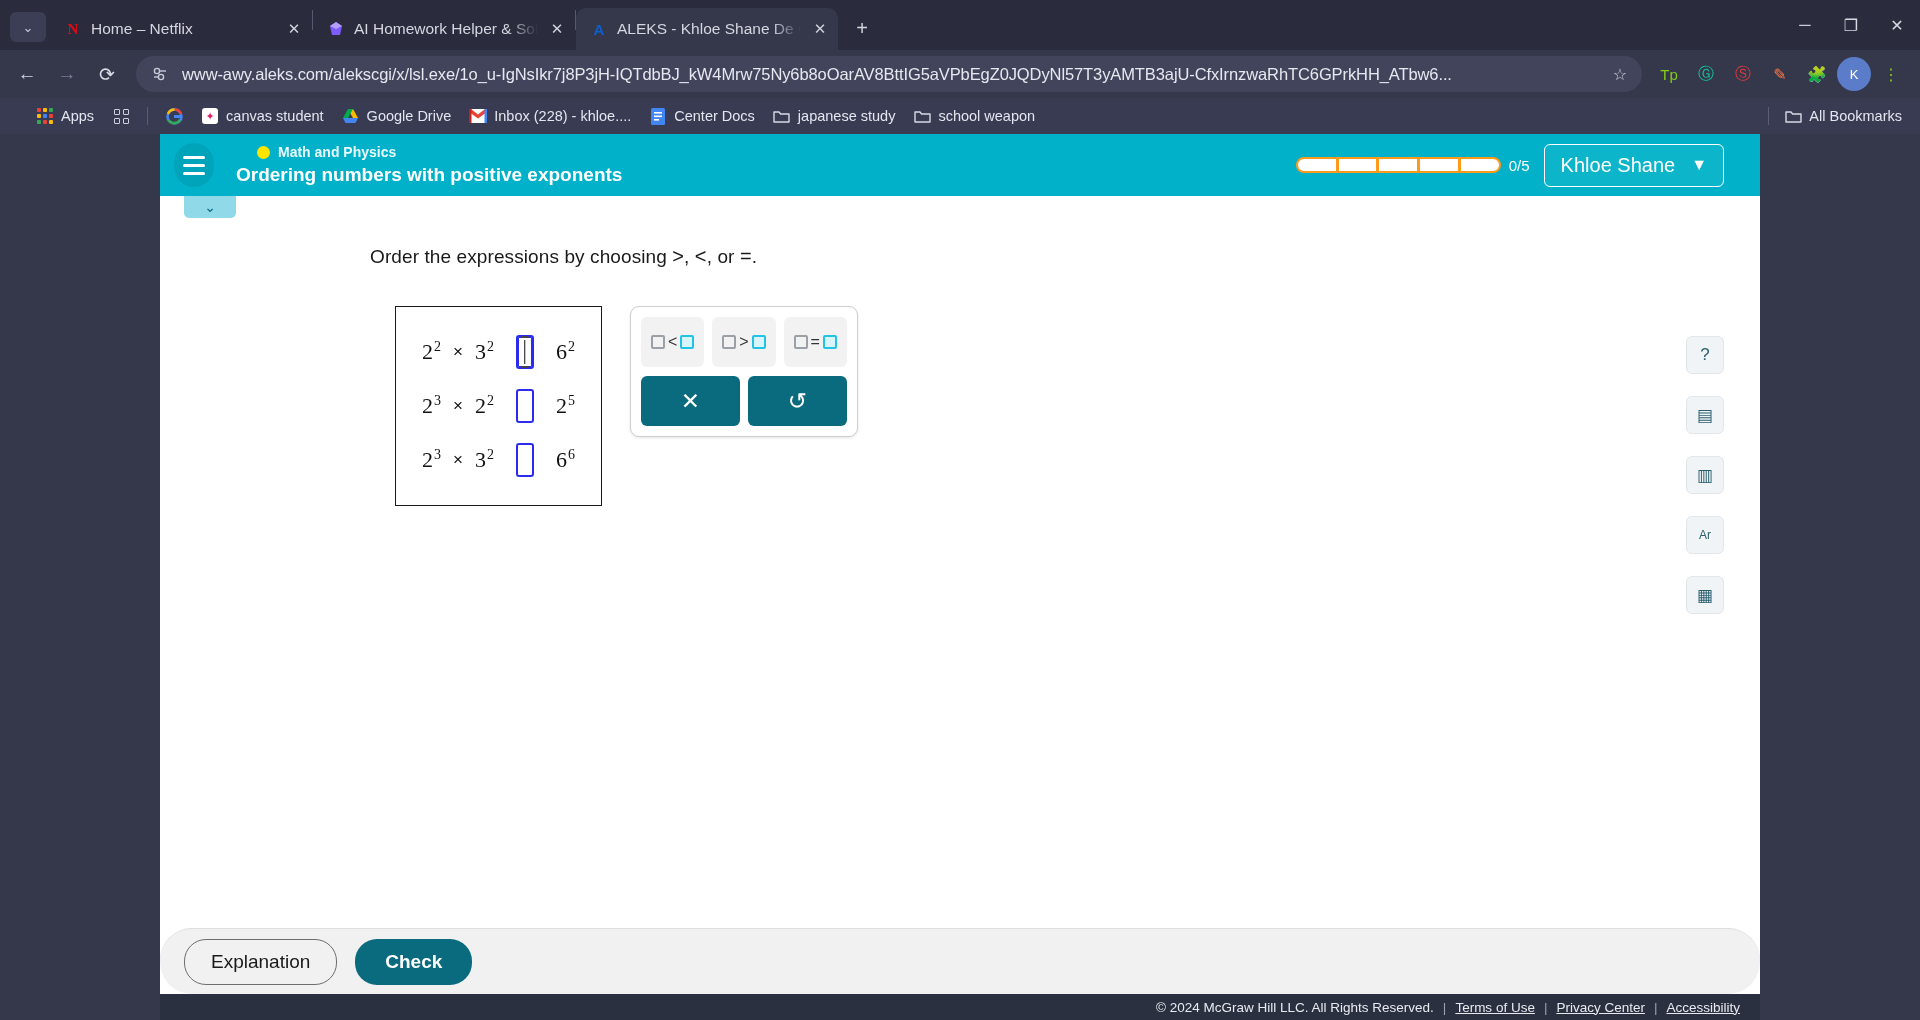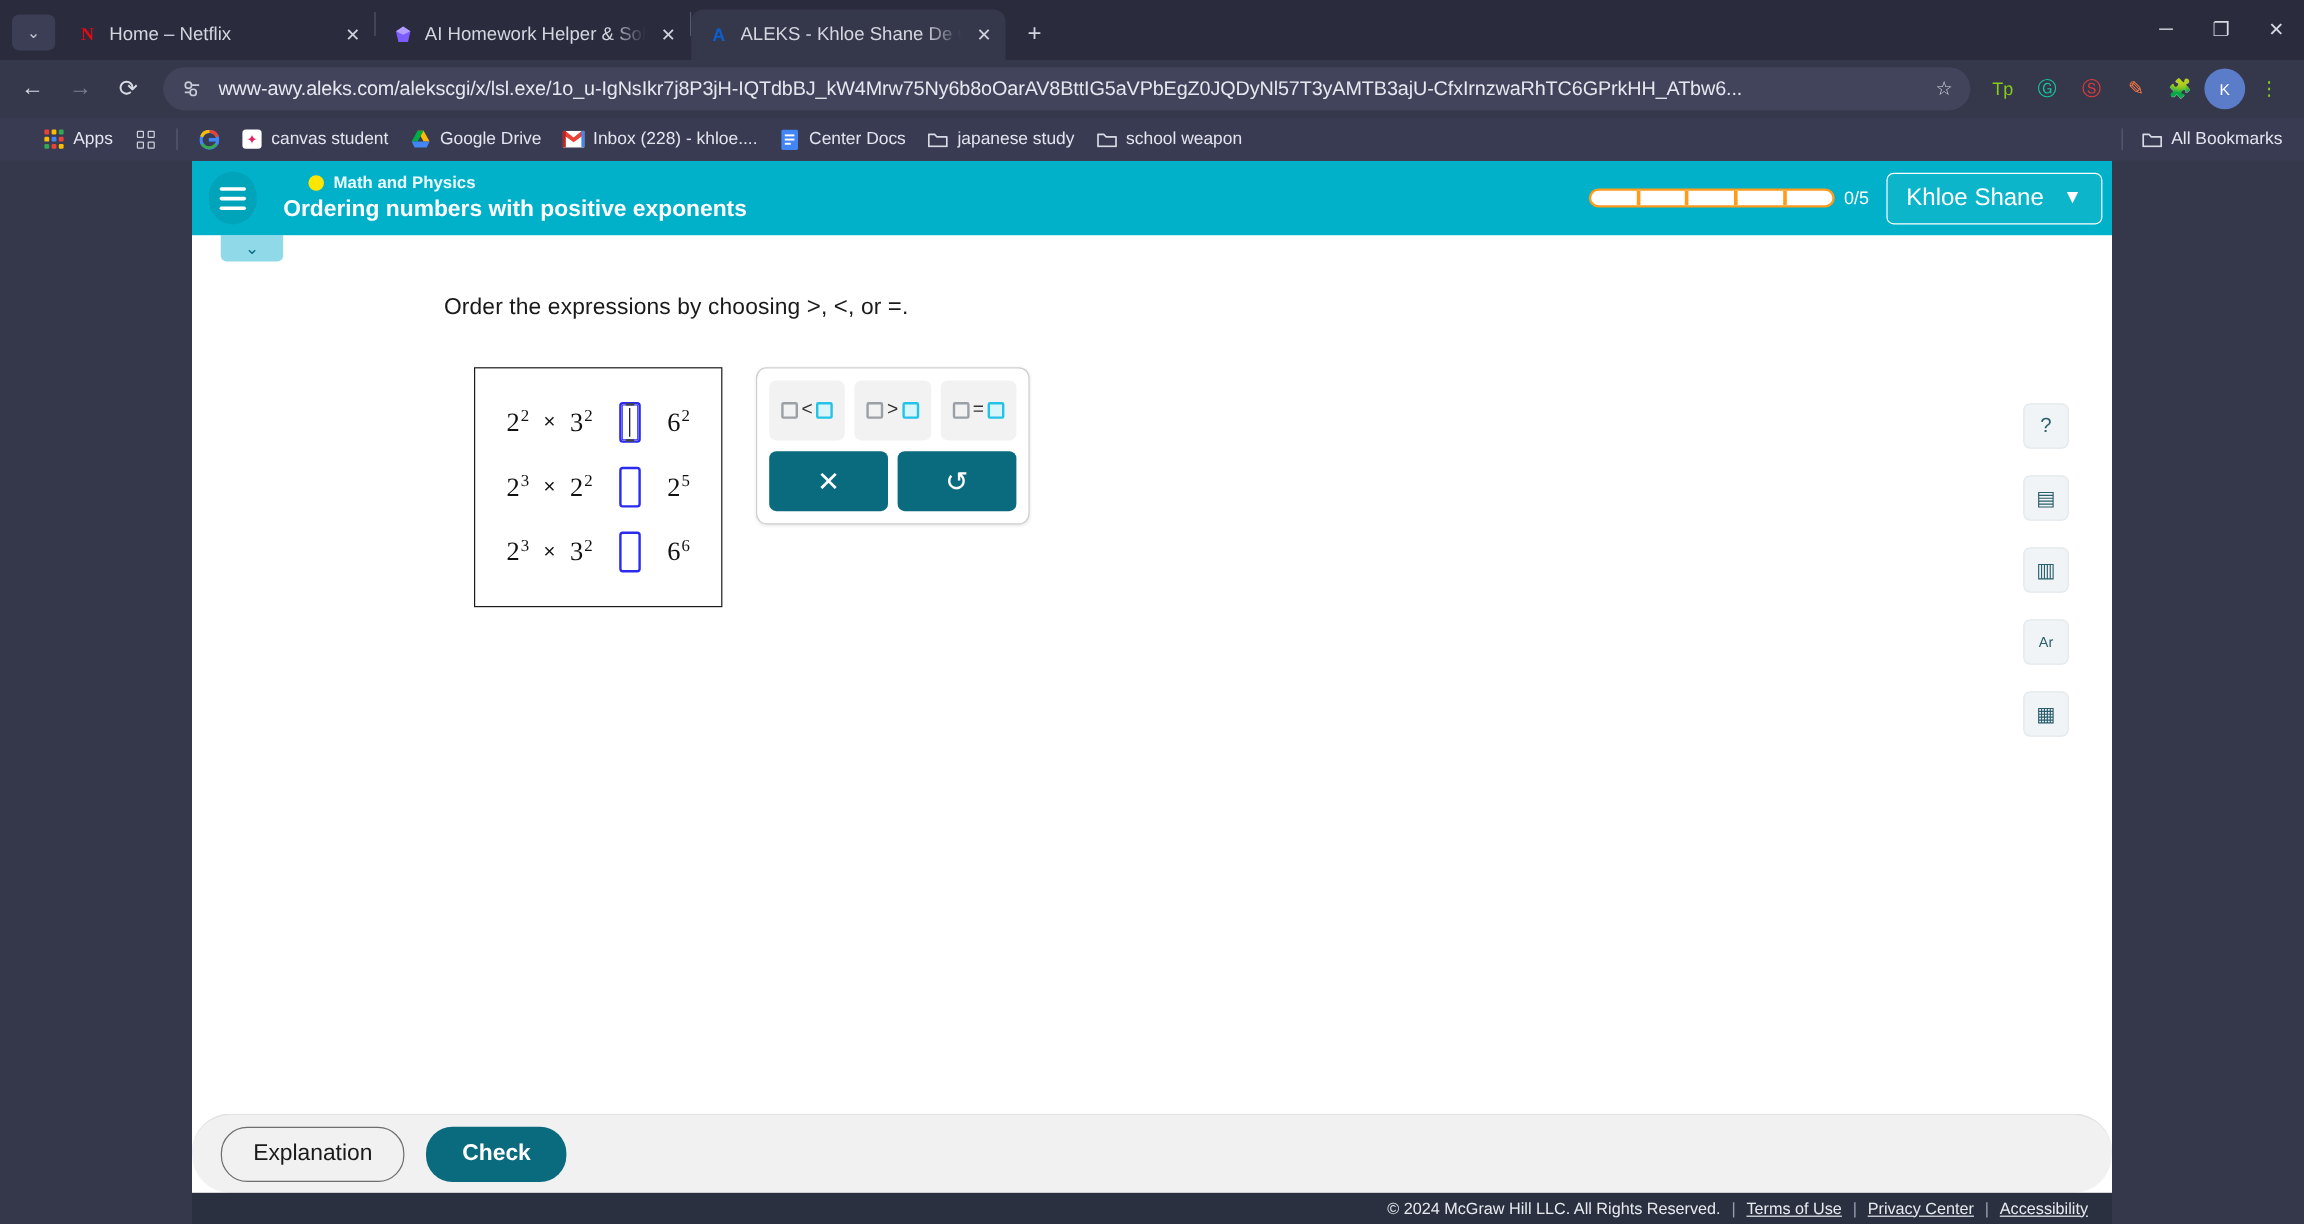--- a/index.html
+++ b/index.html
@@ -78,21 +78,21 @@
     background: #00b1c9; height: 62px; display: flex; align-items: center;
     padding: 0 0 0 14px; position: relative;
   }
   .hamburger { width: 40px; height: 44px; border-radius: 20px; background: rgba(0,0,0,0.07);
                display:flex; flex-direction:column; align-items:center; justify-content:center; gap:5px; flex:0 0 40px; }
   .hamburger i { display:block; width: 22px; height: 3px; background: #fff; border-radius: 2px;}
   .htitles { margin-left: 22px; }
   .hsub { display: flex; align-items: center; gap: 8px; color: #eafbff; font-size: 14px; font-weight: bold; padding-left: 21px;}
   .dot { width: 13px; height: 13px; border-radius: 50%; background: #ffe600; display:block;}
   .hmain { color: #ffffff; font-size: 19px; font-weight: bold; margin-top: 4px;}
-  .hright { position: absolute; right: 8px; display: flex; align-items: center; gap: 14px;}
+  .hright { position: absolute; right: 36px; display: flex; align-items: center; gap: 14px;}
   .progwrap { display:flex; align-items:center; gap: 8px;}
   .progbar { width: 205px; height: 16px; border-radius: 8px; background: #ffffff; border: 2px solid #ff9b1a;
              display:flex; overflow:hidden;}
   .progbar i { flex: 1 1 0; border-right: 3px solid #ff9b1a; display:block;}
   .progbar i:last-child { border-right: none; }
   .progtext { color: #ffffff; font-size: 15px;}
   .userbtn { border: 1.6px solid #ffffff; border-radius: 6px; padding: 9px 16px; display:flex; align-items:center; gap: 16px;
              color:#fff; font-size: 20px; background: rgba(255,255,255,0.05);}
   .chev { font-size: 16px; }
 

